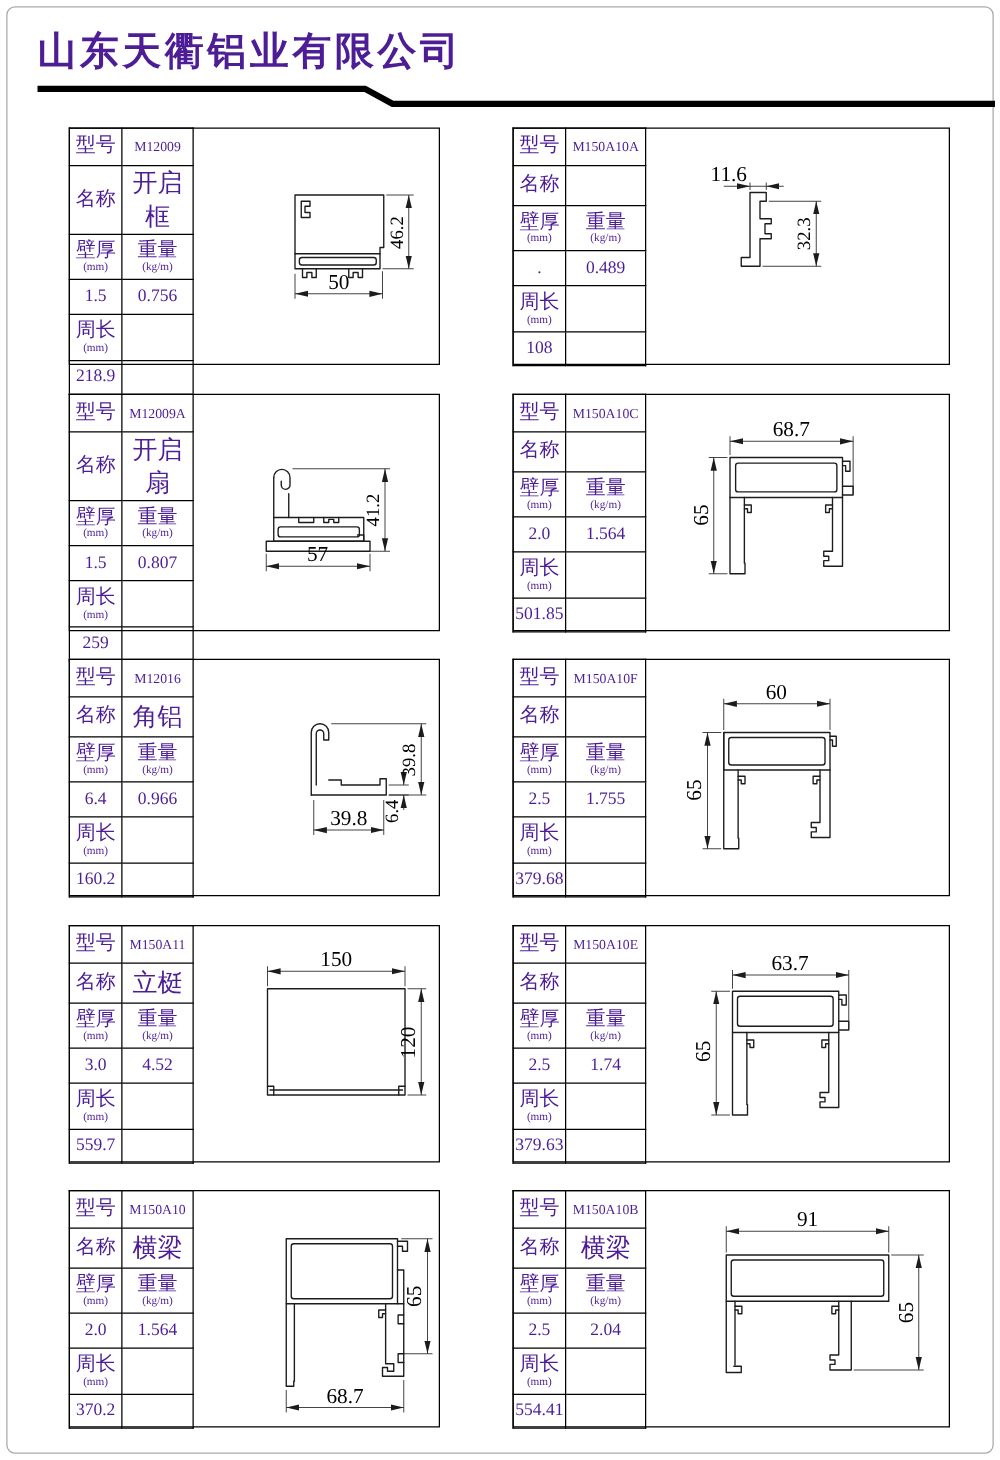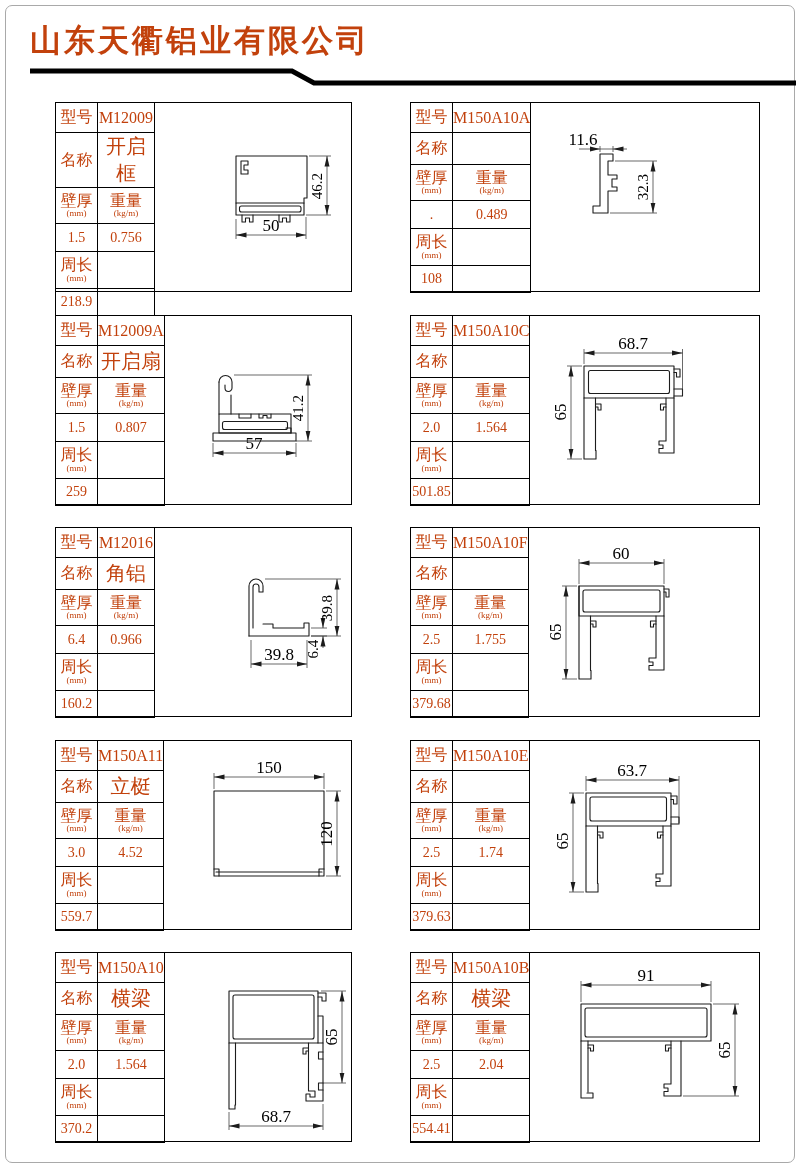--- a/index.html
+++ b/index.html
@@ -1,36 +1,36 @@
 <!DOCTYPE html>
 <html><head>
 <meta charset="utf-8">
 <style>
   html,body{margin:0;padding:0;background:#e8e8e8;}
   .page{position:relative;width:800px;height:1168px;background:#fff;overflow:hidden;
-        font-family:"Liberation Serif","DejaVu Serif",serif;color:#c2410c;}
+        font-family:"Liberation Serif","DejaVu Serif",serif;color:#4c1d95;}
   .frame{position:absolute;inset:5px;border:1px solid #a9a9a9;border-radius:7px;pointer-events:none;}
   .company{position:absolute;left:30px;top:20px;font-size:31px;font-weight:bold;letter-spacing:3px;white-space:nowrap;}
   .subtitle{position:absolute;right:14px;top:46px;font-size:19px;font-weight:bold;letter-spacing:1px;white-space:nowrap;}
   .divider{position:absolute;left:0;top:62px;}
   .cell{position:absolute;width:295px;height:188px;border:1px solid #000;background:#fff;}
   .cell.right{width:348px;}
   .c0{left:55px;top:102px}.c1{left:410px;top:102px}
   .c2{left:55px;top:315px}.c3{left:410px;top:315px}
   .c4{left:55px;top:527px}.c5{left:410px;top:527px}
   .c6{left:55px;top:740px}.c7{left:410px;top:740px}
   .c8{left:55px;top:952px}.c9{left:410px;top:952px}
   .spec{position:absolute;left:-1px;top:-1px;border-collapse:collapse;table-layout:fixed;}
   .spec td{border:1px solid #000;text-align:center;vertical-align:middle;padding:0;overflow:hidden;}
   .spec .w1{width:41px}.spec .w2{width:56px}
   .cell.right .spec .w2{width:63px}
   .tr1{height:30px}.tr2{height:32px}.tr3{height:36px}.tr4{height:28px}.tr5{height:37px}.tr6{height:27px}
   .lab{font-size:16px;line-height:1.05;}
   .unit{display:block;font-size:9px;line-height:1;}
-  .model{font-size:16px;letter-spacing:0;}
+  .model{font-size:11px;letter-spacing:0;}
   .name{font-size:20px;}
   .vnum{font-size:14px;}
   .vleft{text-align:left;padding-left:5px;margin-top:44px;}
   svg.draw{position:absolute;left:0;top:0;}
   svg .p{fill:none;stroke:#1c1c1c;stroke-width:1.1;stroke-linejoin:round;stroke-linecap:round;}
   svg .d{fill:none;stroke:#2a2a2a;stroke-width:0.7;}
   svg text{font-family:"Liberation Serif","DejaVu Serif",serif;fill:#000;font-size:15px;}
   svg text.big{font-size:17px;}
 </style>
 </head>

